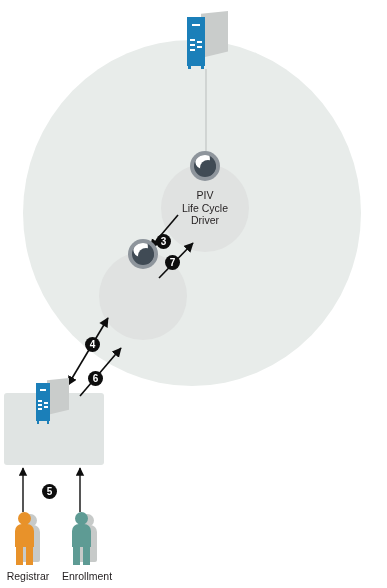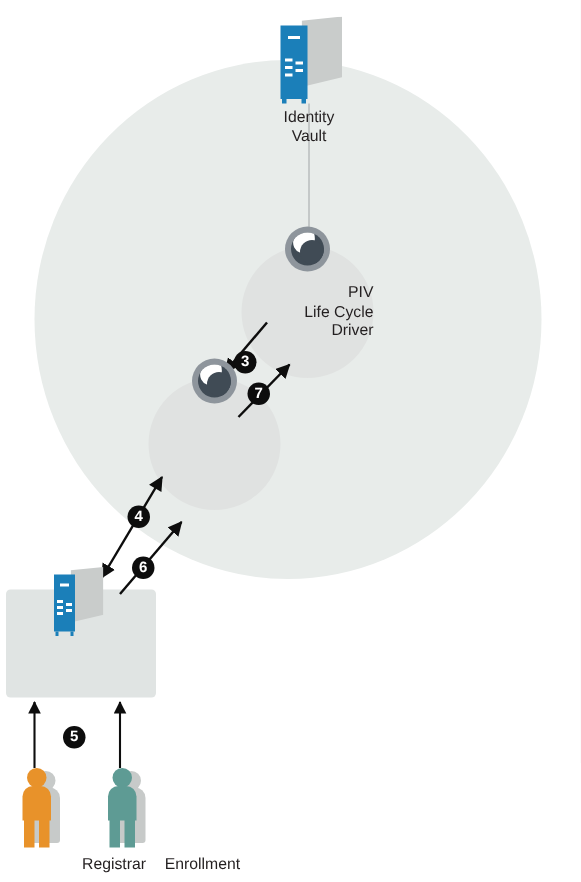--- a/index.html
+++ b/index.html
@@ -88,35 +88,34 @@
 
   
   .node-label {
     text-align: center;
     color: #231f20;
     font-size: 10.5px;
     line-height: 12.5px;
     white-space: pre-line;
   }
   #identity-vault-label { left: 160px; top: 72px; width: 92px; }
-  #piv-driver-label { left: 161px; top: 189px; width: 88px; text-align: right; }
+  #piv-driver-label { left: 161px; top: 189px; width: 88px; }
   #enrollment-driver-label { left: 92px; top: 283px; width: 102px; }
   #station-label {
     left: 6px;
     top: 416px;
     width: 96px;
     font-size: 10.5px;
     line-height: 13px;
   }
   .actor-label {
     text-align: center;
     color: #231f20;
     font-size: 10.5px;
     line-height: 12px;
-    padding-left: 48px;
   }
   #registrar-label { left: 0px;  top: 570px; width: 56px; }
   #applicant-label { left: 57px; top: 570px; width: 60px; }
 
   
   #station-box {
     left: 4px;
     top: 393px;
     width: 100px;
     height: 72px;
@@ -259,22 +258,20 @@
     <div class="front"></div>
     <div class="vent"></div>
     <div class="slot s1"></div>
       <div class="slot s2"></div>
       <div class="slot s3"></div>
     <div class="slot s4"></div>
       <div class="slot s5"></div>
     <div class="foot f1"></div>
       <div class="foot f2"></div>
   </div>
-  <div class="abs node-label" id="identity-vault-label">Identity
-Vault</div>
 
   <div class="abs driver-icon" id="piv-driver-icon">
     <div class="inner">
         <div class="swirl"></div>
         <div class="swirl-cut"></div>
       </div>
   </div>
   <div class="abs node-label" id="piv-driver-label">PIV
 Life Cycle
 Driver</div>

